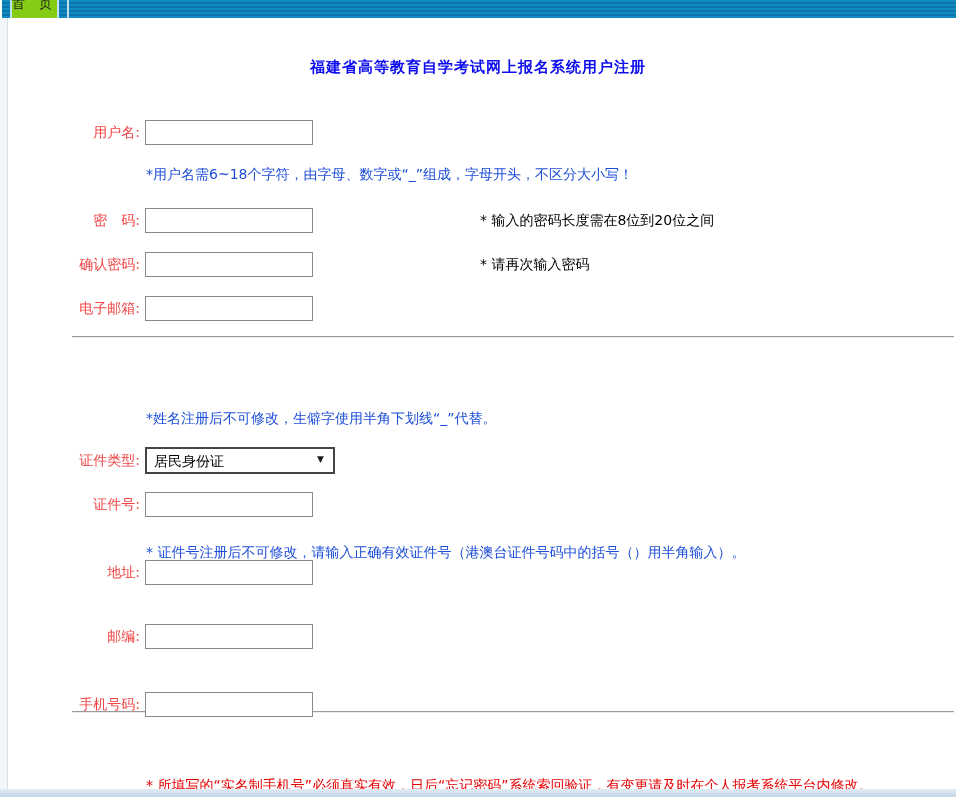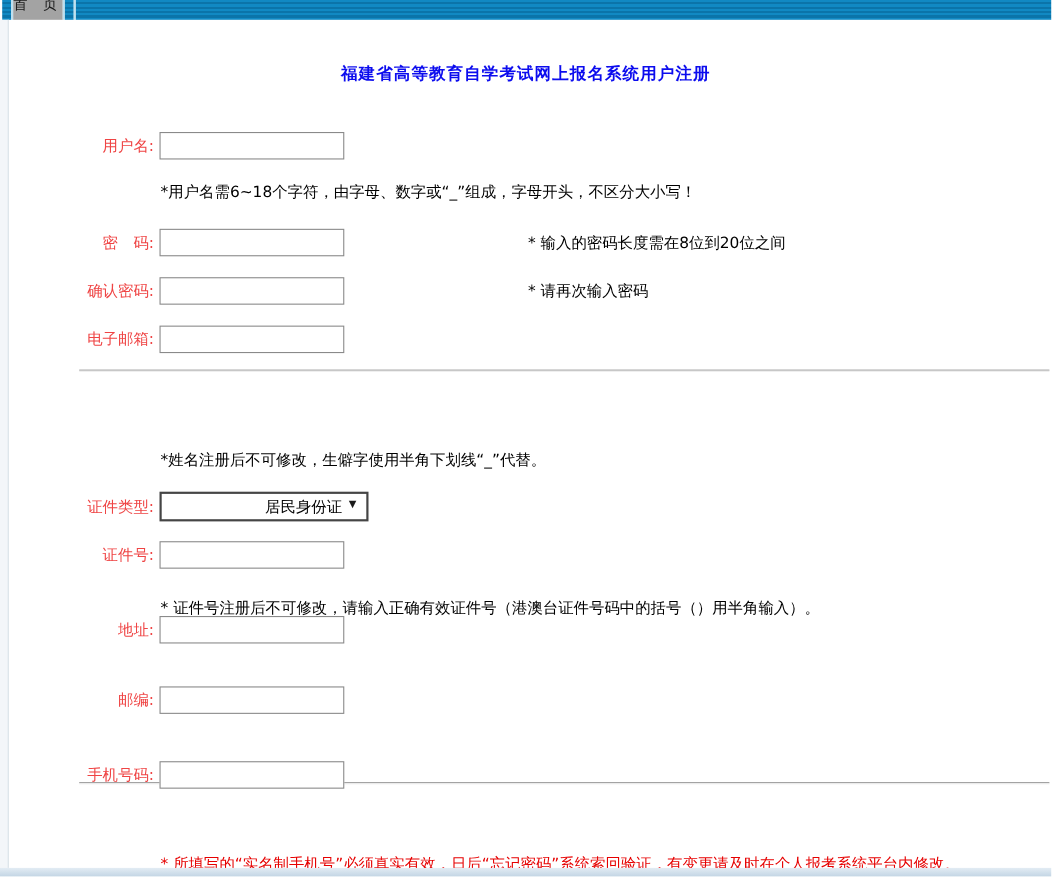--- a/index.html
+++ b/index.html
@@ -18,21 +18,21 @@
     position:absolute; top:0; left:0; right:0; height:18px;
     display:flex; align-items:stretch;
   }
   .blue-seg {
     background:repeating-linear-gradient(180deg,#1189c3 0px,#1189c3 2px,#0b74a9 2px,#0b74a9 4px);
   }
   .tb-white-sliver { width:2px; background:#ffffff; }
   .tb-blue-left { width:8px; }
   .tb-light { width:2px; background:#bfe0ef; }
   .tab-home {
-    width:45px; background:#a3a3a3; overflow:hidden;
+    width:45px; background:#84cc16; overflow:hidden;
     display:flex; justify-content:center;
     cursor:pointer;
   }
   .tab-home span {
     position:relative; top:-5px;
     font-size:13px; color:#1a1a1a; letter-spacing:5px;
     white-space:nowrap;
   }
   .tb-blue-right { width:8px; }
   .tb-rest { flex:1; }
@@ -74,35 +74,34 @@
   }
 
   .select-wrap { position:relative; width:190px; height:27px; }
   .sel {
     width:190px; height:27px;
     border:2px solid #454545; background:#ffffff;
     font-size:14px; padding:0 22px 0 7px;
     -webkit-appearance:none; appearance:none;
     font-family:"DejaVu Sans","Liberation Sans",sans-serif;
     color:#000;
-    text-align:right;
   }
   .sel-arrow {
     position:absolute; right:11px; top:8px;
     font-size:9px; color:#1a1a1a; pointer-events:none;
     line-height:1;
   }
 
   .side-hint {
     margin-left:167px;
     font-size:14px; color:#000; white-space:nowrap;
   }
   .hint {
     position:absolute; left:146px;
-    font-size:14px; color:#000000; white-space:nowrap;
+    font-size:14px; color:#1d4ed8; white-space:nowrap;
   }
   .hint.red { color:#e60000; }
 
   .hr {
     position:absolute; left:72px; right:2px; height:2px;
     border-top:1px solid #9a9a9a; border-bottom:1px solid #ececec;
     background:transparent;
   }
 </style>
 </head>

